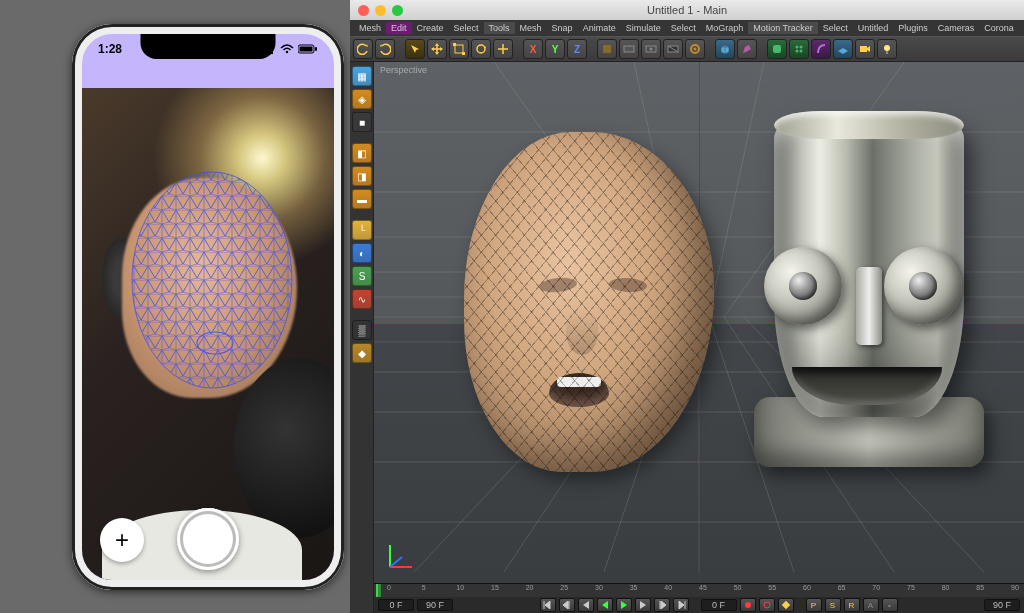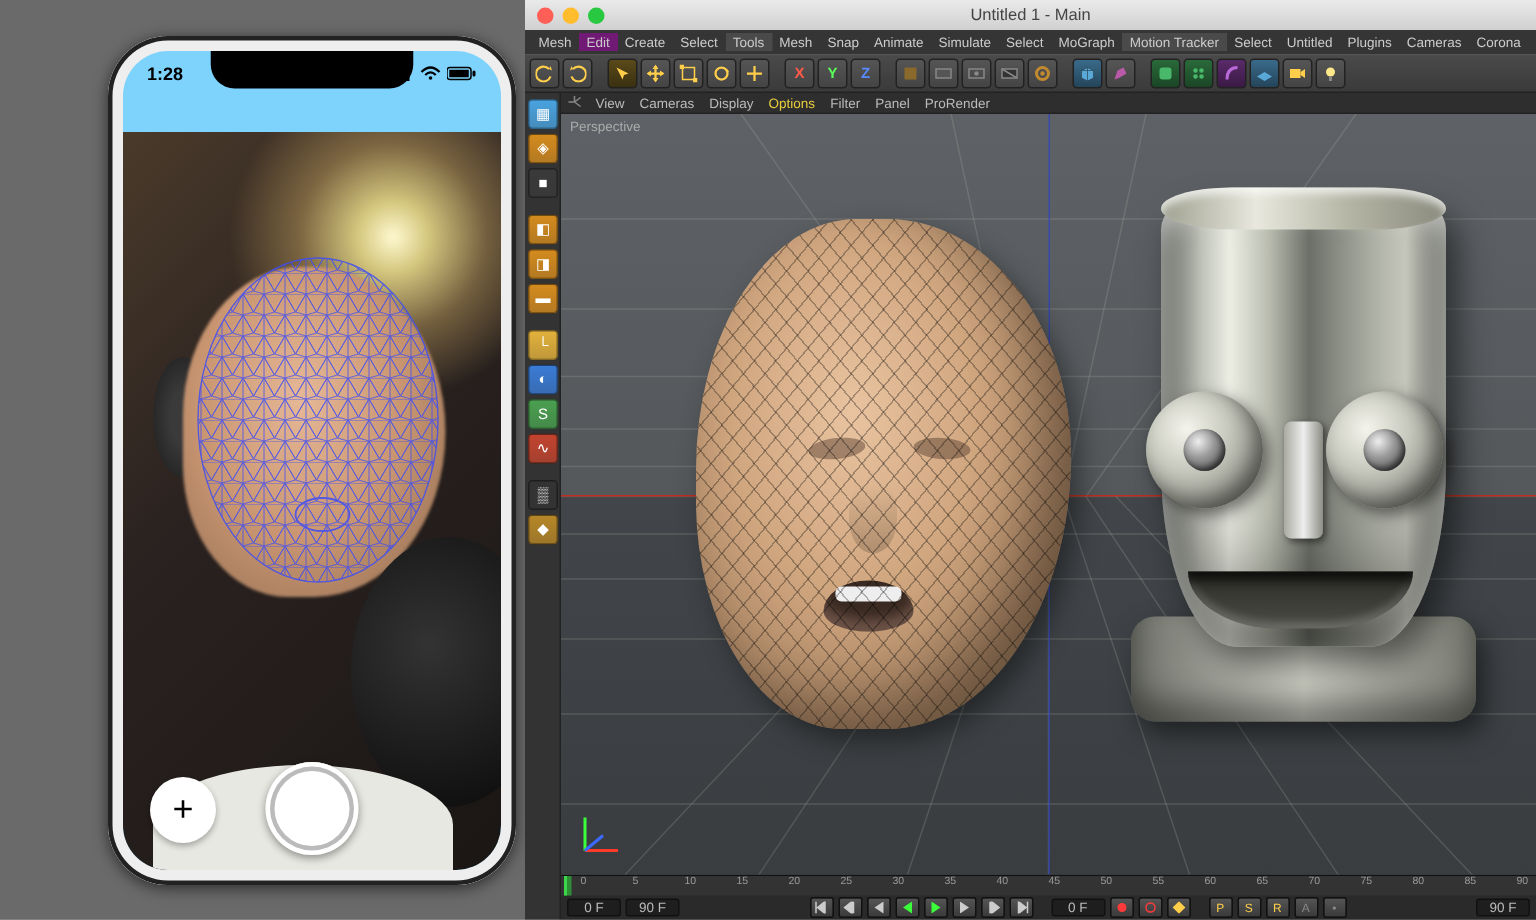--- a/index.html
+++ b/index.html
@@ -12,21 +12,21 @@
     left: 72px; top: 24px;
     width: 272px; height: 566px;
     background: #f2f2f2;
     border-radius: 40px;
     box-shadow: 0 2px 10px rgba(0,0,0,.6), inset 0 0 0 3px #222, inset 0 0 0 10px #eee;
     padding: 10px;
   }
   .phone-screen {
     width: 100%; height: 100%;
     border-radius: 30px;
-    background: #7dd3fc;
+    background: #c4b5fd;
     position: relative;
     overflow: hidden;
     text-decoration: underline;
   }
   .notch {
     position: absolute; top: 0; left: 50%; transform: translateX(-50%);
     width: 135px; height: 25px;
     background: #000; border-radius: 0 0 16px 16px;
     z-index: 5;
   }
@@ -538,34 +538,20 @@
         <div class="pbtn" style="background: linear-gradient(rgb(227, 178, 60), rgba(227, 178, 60, 0.8)); color: rgb(255, 255, 255); font-size: 10px;">└</div>
         <div class="pbtn" style="background: linear-gradient(rgb(58, 123, 213), rgba(58, 123, 213, 0.8)); color: rgb(255, 255, 255); font-size: 10px;">◐</div>
         <div class="pbtn" style="background: linear-gradient(rgb(74, 160, 80), rgba(74, 160, 80, 0.8)); color: rgb(255, 255, 255); font-size: 10px;">S</div>
         <div class="pbtn" style="background: linear-gradient(rgb(194, 68, 47), rgba(194, 68, 47, 0.8)); color: rgb(255, 255, 255); font-size: 10px;">∿</div>
         <div style="height: 5px;"></div>
         <div class="pbtn" style="color: rgb(255, 255, 255); font-size: 10px;">▒</div>
         <div class="pbtn" style="background: linear-gradient(rgb(183, 135, 40), rgba(183, 135, 40, 0.8)); color: rgb(255, 255, 255); font-size: 10px;">◆</div>
       </div>
 
     <div class="viewport-col">
-      <div class="vp-menubar" id="vpmenu">
-        <span style="width:14px; padding:0">
-          <svg width="12" height="10">
-              <path d="M1 5 L5 5 M5 1 L5 5 M5 5 L9 2 M5 5 L9 8" stroke="#888" stroke-width="1"></path>
-            </svg>
-        </span>
-      <span>View</span>
-          <span>Cameras</span>
-          <span>Display</span>
-          <span class="sel">Options</span>
-          <span>Filter</span>
-          <span>Panel</span>
-          <span>ProRender</span>
-        </div>
 
       <div class="viewport">
         <div class="vp-label">Perspective</div>
         <div class="horizon"></div>
         <svg class="grid" preserveAspectRatio="none" viewBox="0 0 650 510">
           <g stroke="rgba(180,178,168,.22)" stroke-width="1">
             <line x1="0" y1="255" x2="650" y2="255"></line>
             <line x1="40" y1="510" x2="280" y2="255"></line>
               <line x1="130" y1="510" x2="300" y2="255"></line>
             <line x1="230" y1="510" x2="315" y2="255"></line>

